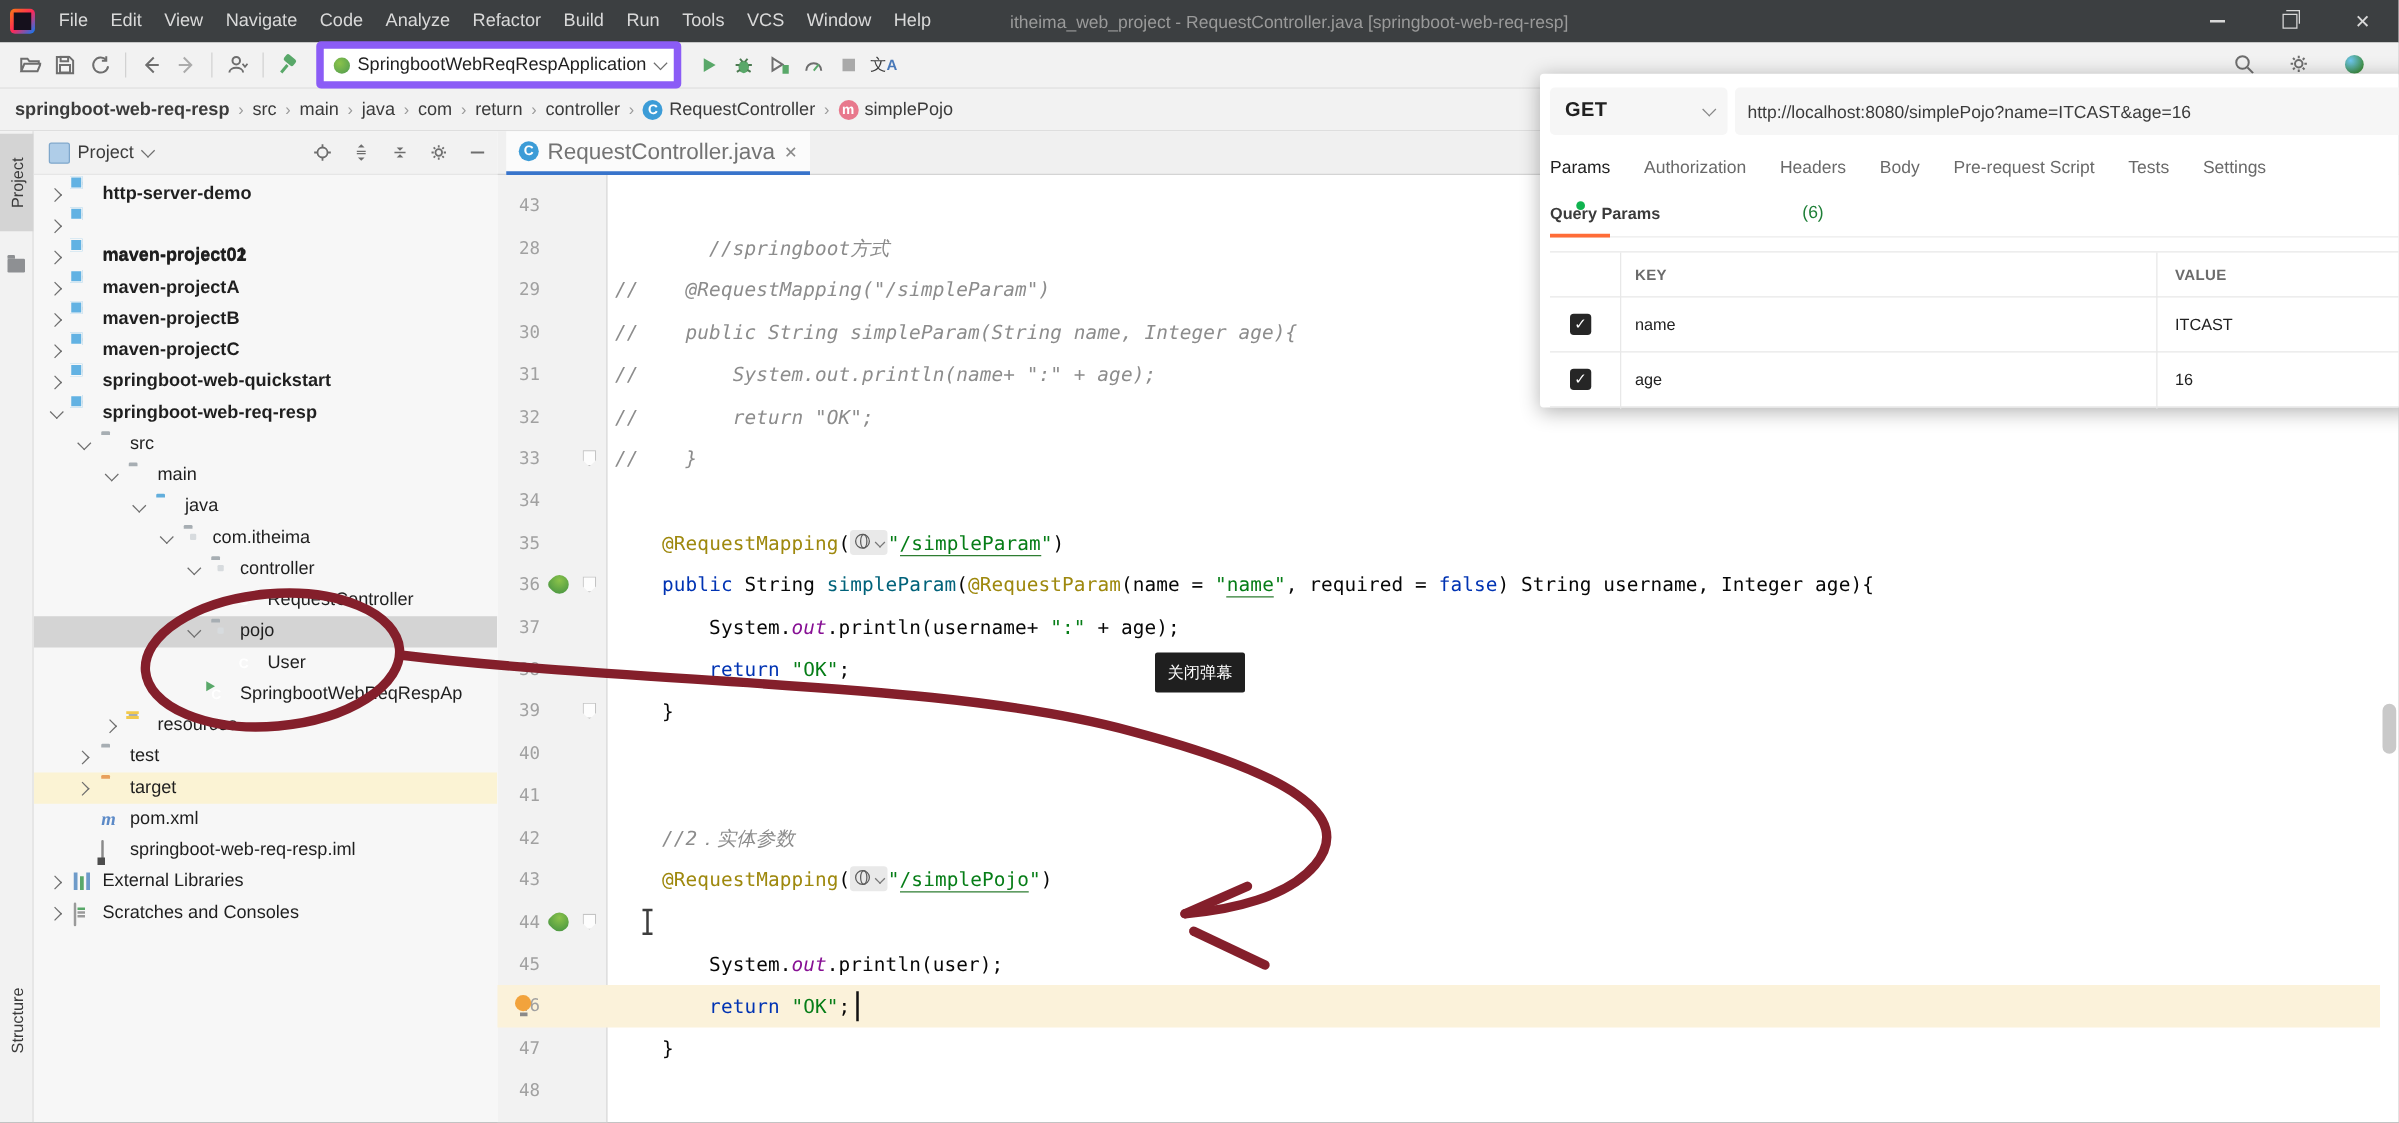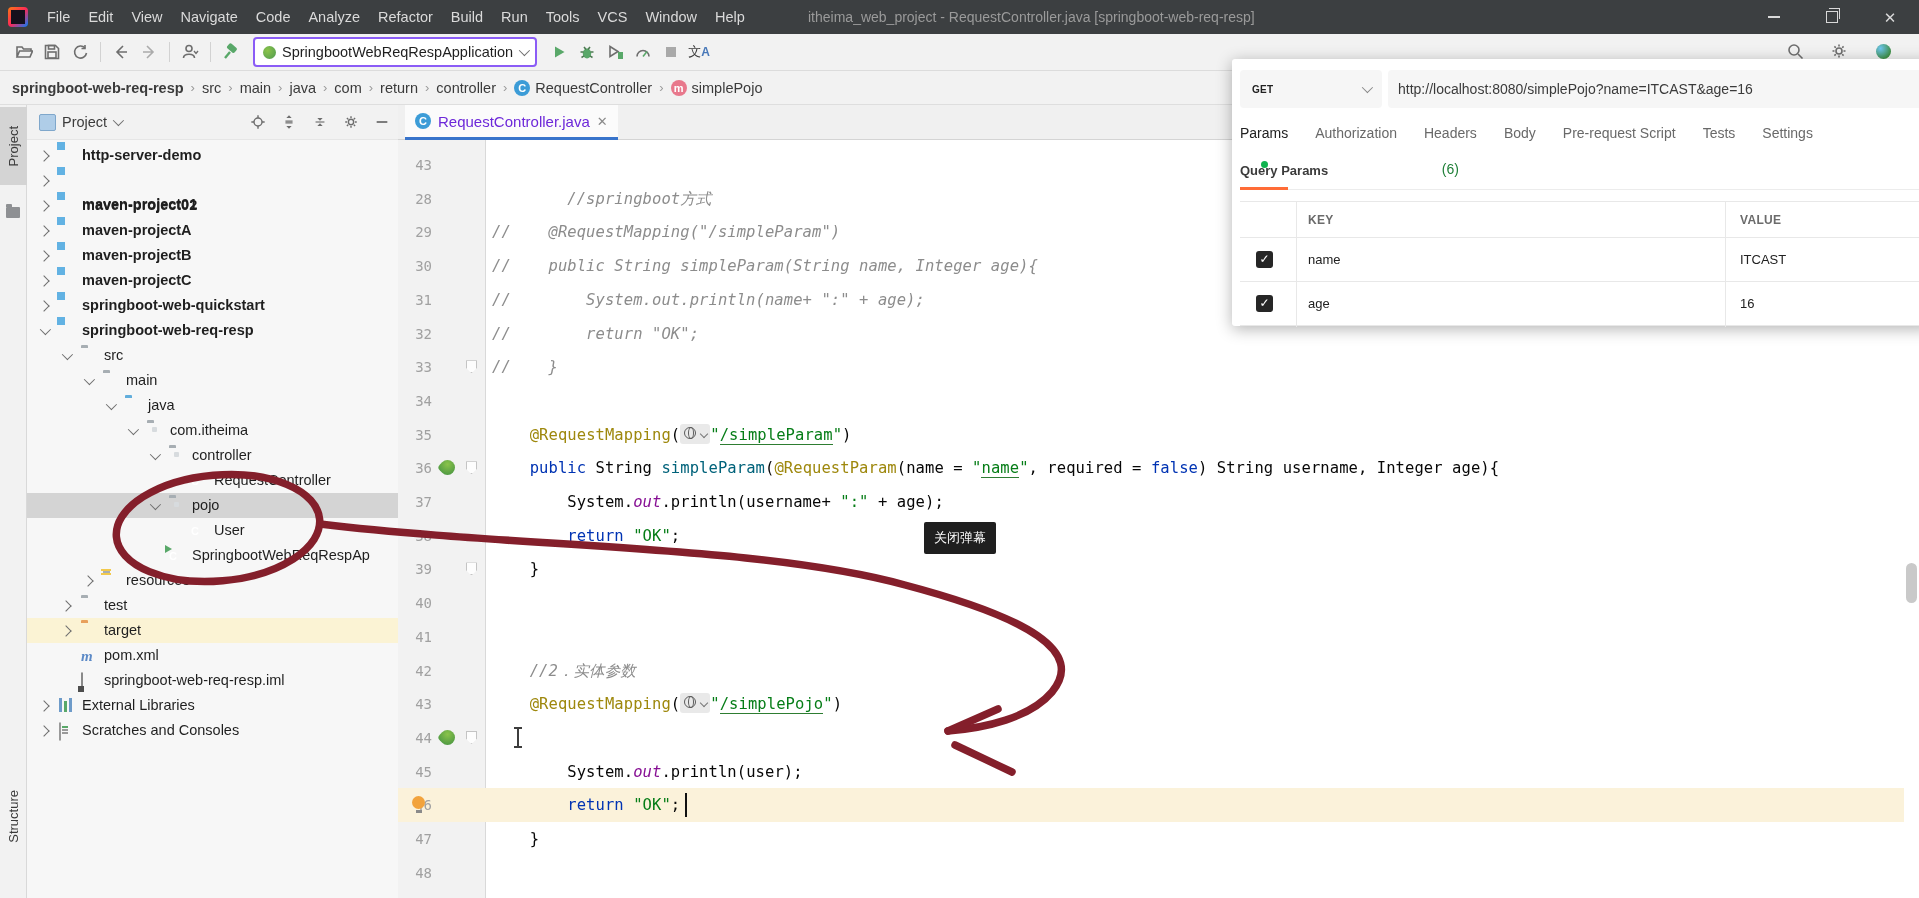--- a/index.html
+++ b/index.html
@@ -16,21 +16,21 @@
   .win-btn{width:58px;height:34px;display:flex;align-items:center;justify-content:center;}
   .glyph-min{width:12px;height:2px;background:#D9D9D9;}
   .glyph-max{width:10px;height:10px;border:1.6px solid #D9D9D9;position:relative;}
   .glyph-max::before{content:"";position:absolute;left:2px;top:-4px;width:10px;height:10px;border:1.6px solid #D9D9D9;border-bottom:none;border-left:none;}
   .glyph-close{color:#D9D9D9;font-size:15px;line-height:15px;}
   
   #toolbar{position:absolute;left:0;top:34px;width:1919px;height:37px;background:#F2F2F2;border-bottom:1px solid #DCDCDC;
            display:flex;align-items:center;padding-left:10px;box-sizing:border-box;}
   .tb-icon{width:28px;height:26px;display:flex;align-items:center;justify-content:center;color:#6E6E6E;font-size:17px;border-radius:3px;}
   .tb-sep{width:1px;height:20px;background:#D2D2D2;margin:0 6px;}
-  #run-combo{height:26px;background:#FFF;border:2px solid #8b5cf6;border-radius:4px;display:flex;align-items:center;
+  #run-combo{height:26px;background:#FFF;border:6px solid #8b5cf6;border-radius:4px;display:flex;align-items:center;
              padding:0 8px;margin:0 8px;gap:6px;}
   #run-combo .cfg-label{font-size:14.5px;color:#1F1F1F;}
   .leaf-dot{width:13px;height:13px;border-radius:50%;background:radial-gradient(circle at 35% 35%,#8BC34A,#4E9A51);}
   .chev{display:inline-block;width:7px;height:7px;border-right:1.6px solid #6E6E6E;border-bottom:1.6px solid #6E6E6E;}
   .chev.down{transform:rotate(45deg) translateY(-2px);}
   .chev.right{transform:rotate(-45deg);}
   #tb-right{position:absolute;right:22px;top:38px;display:flex;gap:16px;align-items:center;}
   .sphere{width:15px;height:15px;border-radius:50%;background:radial-gradient(circle at 30% 30%,#6EC6F0,#3E8E41 75%);}
   .zh-a b{color:#3B3B3B;font-weight:normal;font-size:13px;} .zh-a i{color:#4878B8;font-style:normal;font-weight:bold;font-size:12px;}
   
@@ -77,21 +77,21 @@
   .icn-iml{width:12px;height:14px;border:1.4px solid #8A8A8A;border-radius:1px;position:relative;background:#fff;}
   .icn-iml::after{content:"";position:absolute;right:-2px;bottom:-2px;width:6px;height:6px;background:#4D4D4D;}
   .icn-libs{width:14px;height:14px;display:flex;gap:2px;}
   .icn-libs i{width:3px;height:14px;background:#6E9BC9;} .icn-libs i:nth-child(2){background:#59A869;height:11px;margin-top:3px;}
   .icn-scratch{width:12px;height:14px;border:1.4px solid #9A9A9A;border-radius:1px;background:#fff;position:relative;}
   .icn-scratch::after{content:"";position:absolute;left:2px;top:3px;width:6px;height:1.5px;background:#59A869;box-shadow:0 3px 0 #9A9A9A,0 6px 0 #9A9A9A;}
   
   #tabbar{position:absolute;left:398px;top:105px;width:1521px;height:35px;background:#F0F0F0;border-bottom:1px solid #D4D4D4;box-sizing:border-box;}
   #ed-tab{position:absolute;left:7px;top:0;height:35px;background:#FBFBFB;border-bottom:3px solid #3874CB;box-sizing:border-box;
           display:flex;align-items:center;gap:7px;padding:0 10px;}
-  #ed-tab .tab-label{font-size:15px;color:#6d28d9;}
+  #ed-tab .tab-label{font-size:18px;color:#737373;}
   #ed-tab .tab-close{color:#8A8A8A;font-size:13px;}
   #editor{position:absolute;left:398px;top:140px;width:1521px;height:758px;background:#FFFFFF;}
   #gutter-bg{position:absolute;left:0;top:0;width:88px;height:758px;background:#F2F2F2;border-right:1px solid #D9D9D9;box-sizing:border-box;}
   .cur-line{position:absolute;left:0px;width:1506px;background:#FBF2DA;}
   .ln{position:absolute;left:0;width:34px;text-align:right;color:#A1A1A1;font:14px/34px "DejaVu Sans Mono",monospace;}
   .code-row{position:absolute;left:94px;white-space:pre;font:15.5px/34px "DejaVu Sans Mono",monospace;letter-spacing:0.08px;}
   .tk-p{color:#070707;} .tk-k{color:#0033B3;} .tk-s{color:#067D17;}
   .tk-su{color:#067D17;border-bottom:1px solid #2E7D32;}
   .tk-a{color:#9E880D;} .tk-c{color:#8C8C8C;font-style:italic;} .tk-m{color:#00627A;} .tk-f{color:#871094;font-style:italic;}
   .globe-chip{display:inline-block;width:30px;height:20px;background:#E9E9E9;border-radius:3px;vertical-align:-4px;text-align:center;position:relative;}
@@ -111,21 +111,21 @@
   
   #danmaku-tip{position:absolute;background:#1F1F1F;color:#FFF;font-size:13px;border-radius:2px;
                display:flex;align-items:center;justify-content:center;z-index:40;}
   
   #annot{position:absolute;left:0;top:0;z-index:35;pointer-events:none;}
   
   #postman{position:absolute;left:1232px;top:59px;width:700px;height:267px;background:#FFF;border-radius:3px;
            box-shadow:0 3px 16px rgba(0,0,0,.3);z-index:50;}
   #pm-method{position:absolute;left:8px;top:11px;width:142px;height:38px;background:#F6F6F6;border-radius:4px;
              display:flex;align-items:center;justify-content:space-between;padding:0 12px;box-sizing:border-box;}
-  #pm-method .m-label{font-size:10px;font-weight:bold;color:#212121;letter-spacing:.3px;}
+  #pm-method .m-label{font-size:16px;font-weight:bold;color:#212121;letter-spacing:.3px;}
   #pm-url{position:absolute;left:156px;top:11px;width:544px;height:38px;background:#F6F6F6;border-radius:4px;
           font-size:14px;color:#3B3B3B;line-height:38px;padding-left:10px;box-sizing:border-box;white-space:nowrap;overflow:hidden;}
   #pm-tabs{position:absolute;left:8px;top:66px;width:692px;display:flex;gap:27px;border-bottom:1px solid #ECECEC;padding-bottom:12px;}
   .pm-tab{font-size:14px;color:#696969;position:relative;white-space:nowrap;display:flex;gap:20px;align-items:center;flex-direction:column;}
   .pm-tab.active{color:#212121;}
   .pm-tab.active::after{content:"";position:absolute;left:0;bottom:-13px;width:100%;height:3px;background:#FF6C37;}
   .pm-dot{width:7px;height:7px;border-radius:50%;background:#10B34F;}
   .pm-count{color:#1E7F37;}
   #pm-qp{position:absolute;left:8px;top:104px;font-size:13px;font-weight:bold;color:#3B3B3B;}
   #pm-table{position:absolute;left:8px;top:142px;width:692px;height:125px;border-top:1px solid #E8E8E8;}

